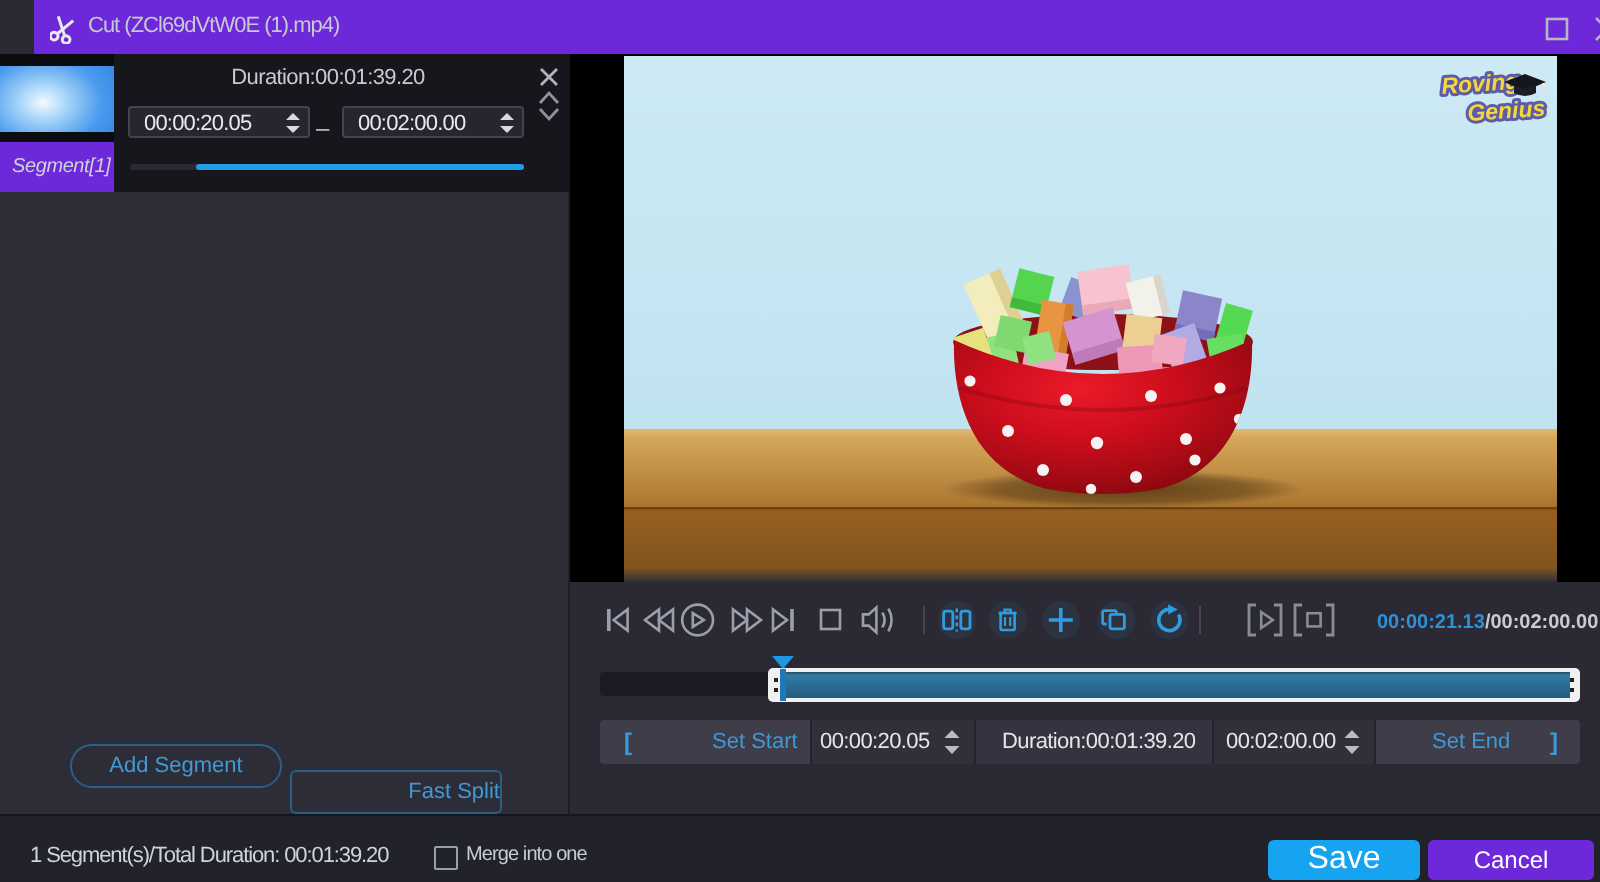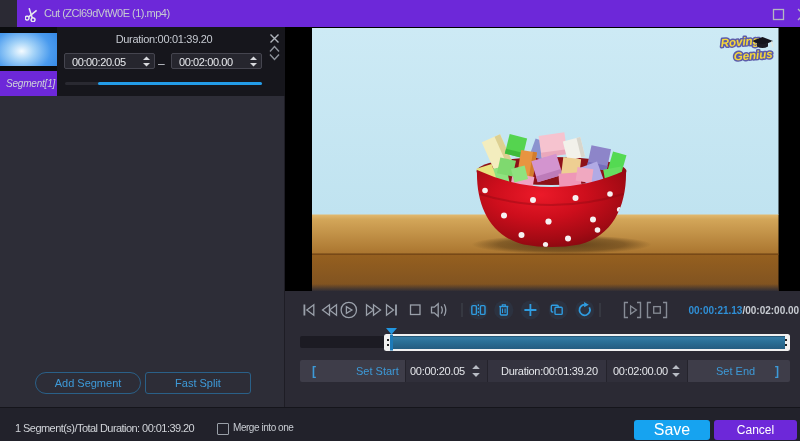--- a/index.html
+++ b/index.html
@@ -69,21 +69,21 @@
       <svg class="abs" style="left:269px;top:26px;" width="11" height="8" viewBox="0 0 11 8">
         <path d="M1 1.5 L5.5 6.5 L10 1.5" stroke="#8e939b" stroke-width="1.4" fill="none"></path>
       </svg>
 
       <div class="abs" style="left:65px;top:55px;width:197px;height:3px;background:#292931;border-radius:1.5px;">
         <div class="abs" style="left:33px;top:0;width:164px;height:3px;background:#239ce8;border-radius:1.5px;"></div>
       </div>
     </div>
 
     <div class="abs" style="left:35px;top:345px;width:106px;height:22px;border:1px solid #2a6088;border-radius:11px;text-align:center;line-height:20px;font-size:11px;color:#3e9ad8;">Add Segment</div>
-    <div class="abs" style="left:145px;top:345px;width:106px;height:22px;border:1px solid #2a6088;border-radius:3px;text-align:center;line-height:20px;font-size:11px;color:#3e9ad8;">Fast Split</div>
+    <div class="abs" style="left:145px;top:358px;width:106px;height:22px;border:1px solid #2a6088;border-radius:3px;text-align:right;line-height:20px;font-size:11px;color:#3e9ad8;">Fast Split</div>
   </div>
 
   <div class="abs" style="left:285px;top:27px;width:515px;height:264px;background:#000;">
     <svg class="abs" style="left:27px;top:1px;" width="467.5" height="263" viewBox="4.5 0 467.5 263">
       <defs>
         <linearGradient id="sky" x1="0" y1="0" x2="0" y2="1">
           <stop offset="0" stop-color="#cdeaf5"></stop>
           <stop offset="1" stop-color="#c0e3f0"></stop>
         </linearGradient>
         <linearGradient id="tabletop" x1="0" y1="0" x2="0" y2="1">

